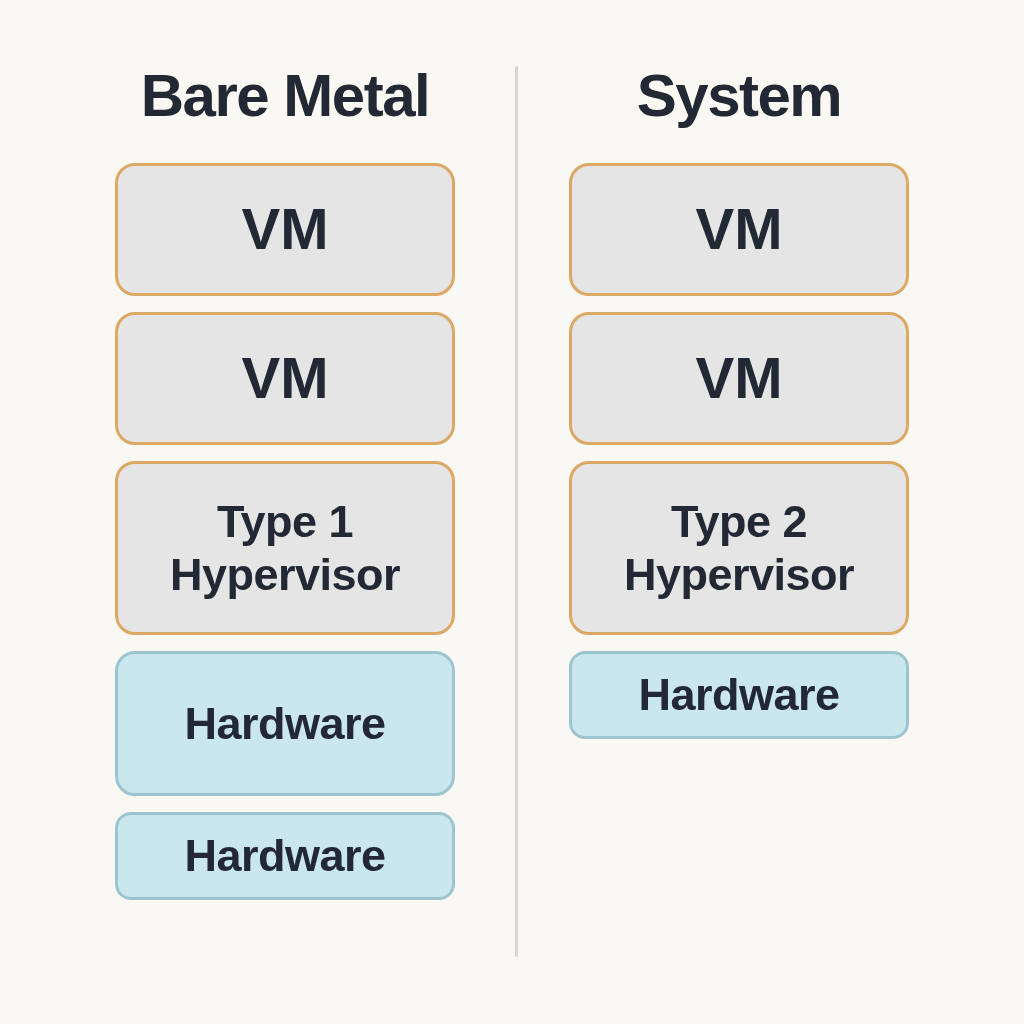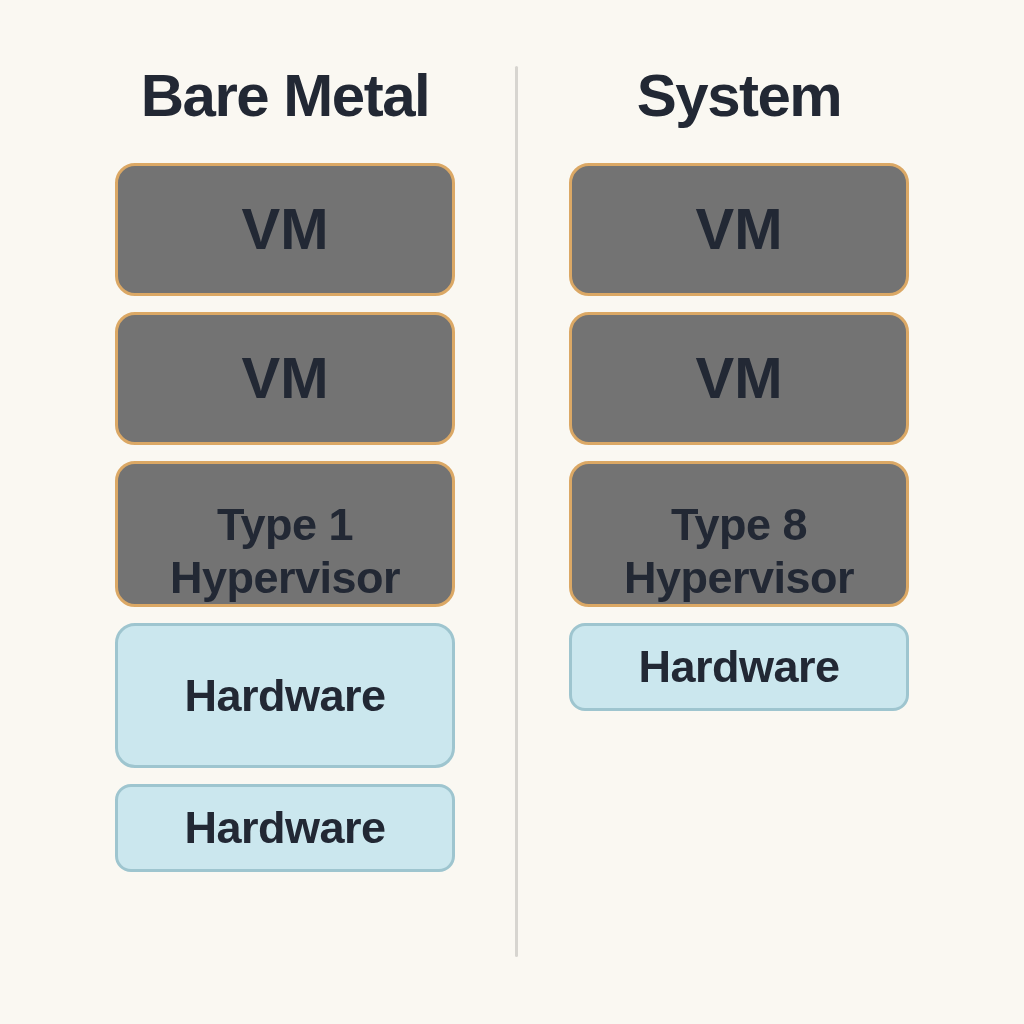--- a/index.html
+++ b/index.html
@@ -59,24 +59,24 @@
     color: #222834;
     font-weight: 700;
     text-align: center;
   }
   .box .label {
     white-space: pre-line;
     font-size: 45px;
     line-height: 1.18;
     letter-spacing: -0.5px;
   }
-  .box.orange { background: #737373; border-color: #DBA865; }
+  .box.orange { background: #e5e5e5; border-color: #DBA865; }
   .box.blue   { background: #CBE7EE; border-color: #9EC5CF; }
   .h-vm   { height: 133px; }
-  .h-tall { height: 146px; align-items: flex-end; }
+  .h-tall { height: 174px; }
   .h-mid  { height: 145px; }
   .h-short{ height: 88px; border-radius: 16px; }
   .h-vm .label { font-size: 58px; letter-spacing: 0; }
 </style>
 </head>
 <body>
 
 <div class="canvas">
 
   <div class="divider"></div>
@@ -106,21 +106,21 @@
   <div class="column right">
     <div class="col-title">System</div>
     <div class="boxes">
       <div class="box orange h-vm">
         <span class="label">VM</span>
       </div>
       <div class="box orange h-vm">
         <span class="label">VM</span>
       </div>
       <div class="box orange h-tall">
-        <span class="label">Type 8
+        <span class="label">Type 2
 Hypervisor</span>
       </div>
       <div class="box blue h-short">
         <span class="label">Hardware</span>
       </div>
     </div>
   </div>
 
 </div>
 

